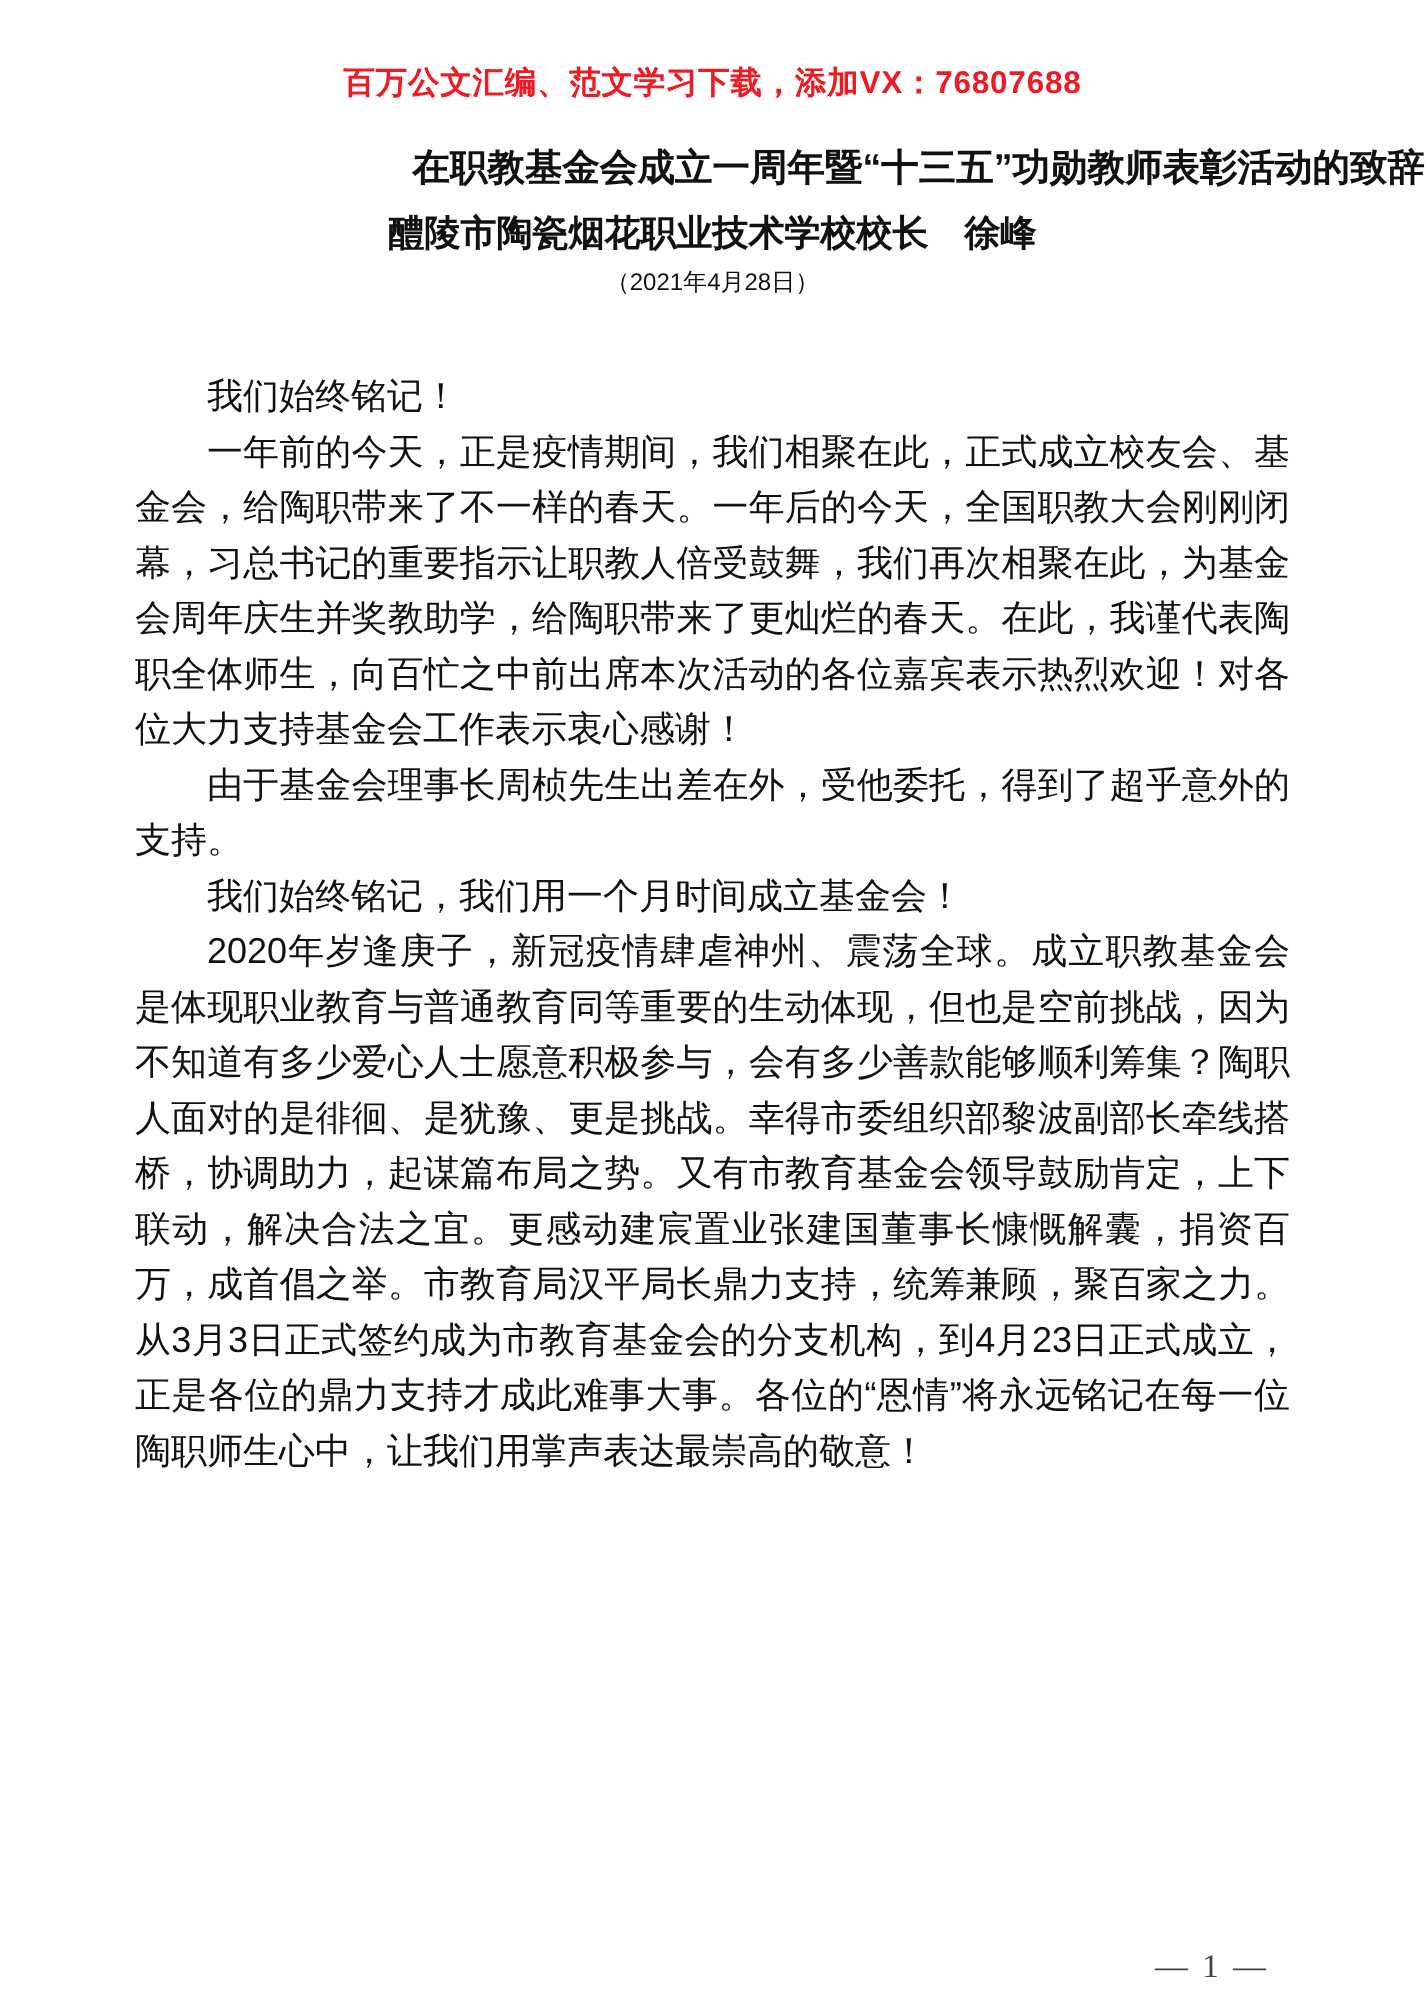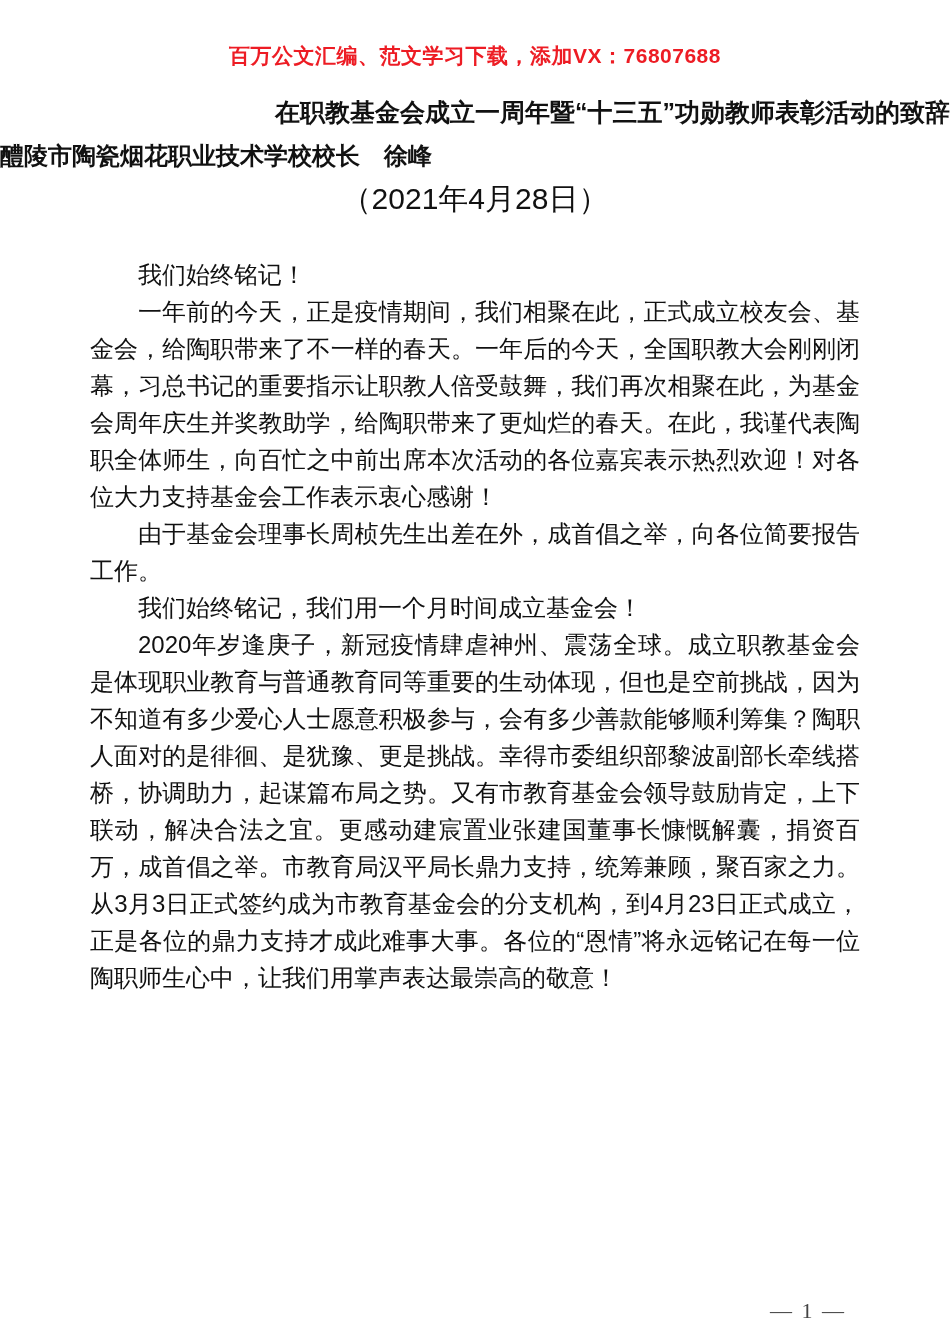--- a/index.html
+++ b/index.html
@@ -25,31 +25,31 @@
   }
   .title {
     text-align: right;
     margin-top: 28px;
     font-size: 25px;
     line-height: 32px;
     font-weight: bold;
     color: #111111;
   }
   .author {
-    text-align: left;
+    text-align: center;
     margin-top: 12px;
     font-size: 24px;
     line-height: 32px;
     font-weight: bold;
     color: #111111;
   }
   .date {
     text-align: center;
-    margin-top: 12px;
-    font-size: 30px;
+    margin-top: 2px;
+    font-size: 16px;
     line-height: 30px;
     font-weight: normal;
     color: #111111;
   }
   .content {
     margin: 42px 90px 0 90px;
     font-size: 24px;
     line-height: 37px;
     text-align: justify;
     text-justify: inter-ideograph;
@@ -76,20 +76,20 @@
 
   <div class="title">在职教基金会成立一周年暨“十三五”功勋教师表彰活动的致辞</div>
 
   <div class="author">醴陵市陶瓷烟花职业技术学校校长　徐峰</div>
 
   <div class="date">（2021年4月28日）</div>
 
   <div class="content">
     <p>我们始终铭记！</p>
     <p>一年前的今天，正是疫情期间，我们相聚在此，正式成立校友会、基金会，给陶职带来了不一样的春天。一年后的今天，全国职教大会刚刚闭幕，习总书记的重要指示让职教人倍受鼓舞，我们再次相聚在此，为基金会周年庆生并奖教助学，给陶职带来了更灿烂的春天。在此，我谨代表陶职全体师生，向百忙之中前出席本次活动的各位嘉宾表示热烈欢迎！对各位大力支持基金会工作表示衷心感谢！</p>
-    <p>由于基金会理事长周桢先生出差在外，成首倡之举，向各位简要报告工作。</p>
+    <p>由于基金会理事长周桢先生出差在外，受他委托，得到了超乎意外的支持。</p>
     <p>我们始终铭记，我们用一个月时间成立基金会！</p>
     <p>2020年岁逢庚子，新冠疫情肆虐神州、震荡全球。成立职教基金会是体现职业教育与普通教育同等重要的生动体现，但也是空前挑战，因为不知道有多少爱心人士愿意积极参与，会有多少善款能够顺利筹集？陶职人面对的是徘徊、是犹豫、更是挑战。幸得市委组织部黎波副部长牵线搭桥，协调助力，起谋篇布局之势。又有市教育基金会领导鼓励肯定，上下联动，解决合法之宜。更感动建宸置业张建国董事长慷慨解囊，捐资百万，成首倡之举。市教育局汉平局长鼎力支持，统筹兼顾，聚百家之力。从3月3日正式签约成为市教育基金会的分支机构，到4月23日正式成立，正是各位的鼎力支持才成此难事大事。各位的“恩情”将永远铭记在每一位陶职师生心中，让我们用掌声表达最崇高的敬意！</p>
   </div>
 
   <div class="page-number">— 1 —</div>
 
 </div>
 
 </body></html>

